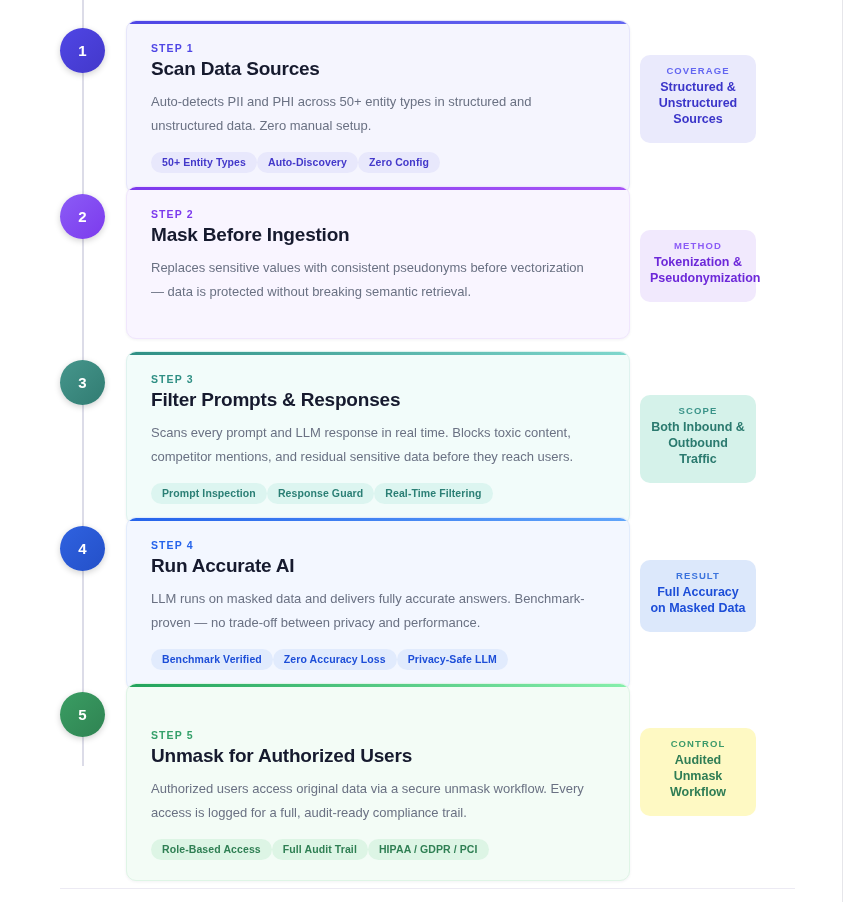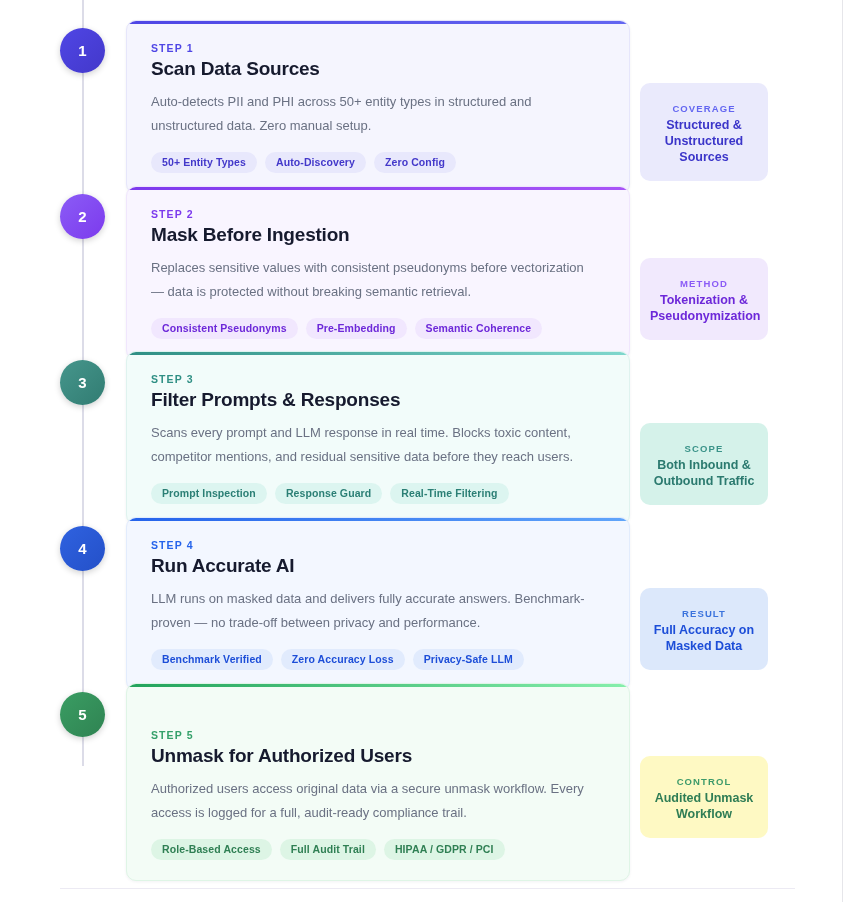--- a/index.html
+++ b/index.html
@@ -106,41 +106,39 @@
   .card-desc {
     font-size: 13px;
     line-height: 24px;
     color: #6a7183;
     margin: 0 0 14px 0;
     max-width: 446px;
   }
   .chips {
     display: flex;
     flex-wrap: wrap;
-    gap: 8px;
   }
   .chip {
     font-size: 10.5px;
     font-weight: bold;
     padding: 4px 11px 5px 11px;
     border-radius: 20px;
     white-space: nowrap;
     letter-spacing: 0.1px;
   }
 
   
   .meta {
     position: absolute;
     left: 640px;
-    width: 128px;
+    width: 116px;
     border-radius: 10px;
     box-sizing: border-box;
-    padding: 20px 10px 16px 10px;
+    padding: 10px 10px 16px 10px;
     text-align: center;
-    margin-top: 28px;
   }
   .meta-label {
     font-size: 9.5px;
     font-weight: bold;
     letter-spacing: 1.1px;
     margin: 0 0 3px 0;
   }
   .meta-value {
     font-size: 12.5px;
     font-weight: bold;
@@ -186,25 +184,20 @@
         </div>
       </div>
       <div class="step-row" style="top: 186px;">
         <div class="badge" style="top: 8px; background: linear-gradient(135deg, rgb(139, 92, 246), rgb(124, 58, 237));">2</div>
         <div class="card" style="background: rgb(249, 245, 255); border: 1px solid rgb(240, 230, 253);">
           <div class="card-accent" style="background: linear-gradient(90deg, rgb(124, 58, 237), rgb(168, 85, 247));"></div>
           <div class="card-body">
             <div class="step-label" style="color: rgb(124, 58, 237);">STEP 2</div>
             <h3 class="card-title">Mask Before Ingestion</h3>
             <p class="card-desc">Replaces sensitive values with consistent pseudonyms before vectorization — data is protected without breaking semantic retrieval.</p>
-            <div class="chips">
-              <span class="chip" style="background: rgb(241, 231, 254); color: rgb(109, 40, 217);">Consistent Pseudonyms</span>
-              <span class="chip" style="background: rgb(241, 231, 254); color: rgb(109, 40, 217);">Pre-Embedding</span>
-              <span class="chip" style="background: rgb(241, 231, 254); color: rgb(109, 40, 217);">Semantic Coherence</span>
-            </div>
           </div>
         </div>
         <div class="meta" style="top: 44px; background: rgb(241, 233, 253);">
           <div class="meta-label" style="color: rgb(139, 92, 246);">METHOD</div>
           <div class="meta-value" style="color: rgb(109, 40, 217);">Tokenization &amp; Pseudonymization</div>
         </div>
       </div>
       <div class="step-row" style="top: 351px;">
         <div class="badge" style="top: 9px; background: linear-gradient(135deg, rgb(70, 150, 140), rgb(49, 124, 114));">3</div>
         <div class="card" style="background: rgb(242, 252, 250); border: 1px solid rgb(223, 243, 239);">

